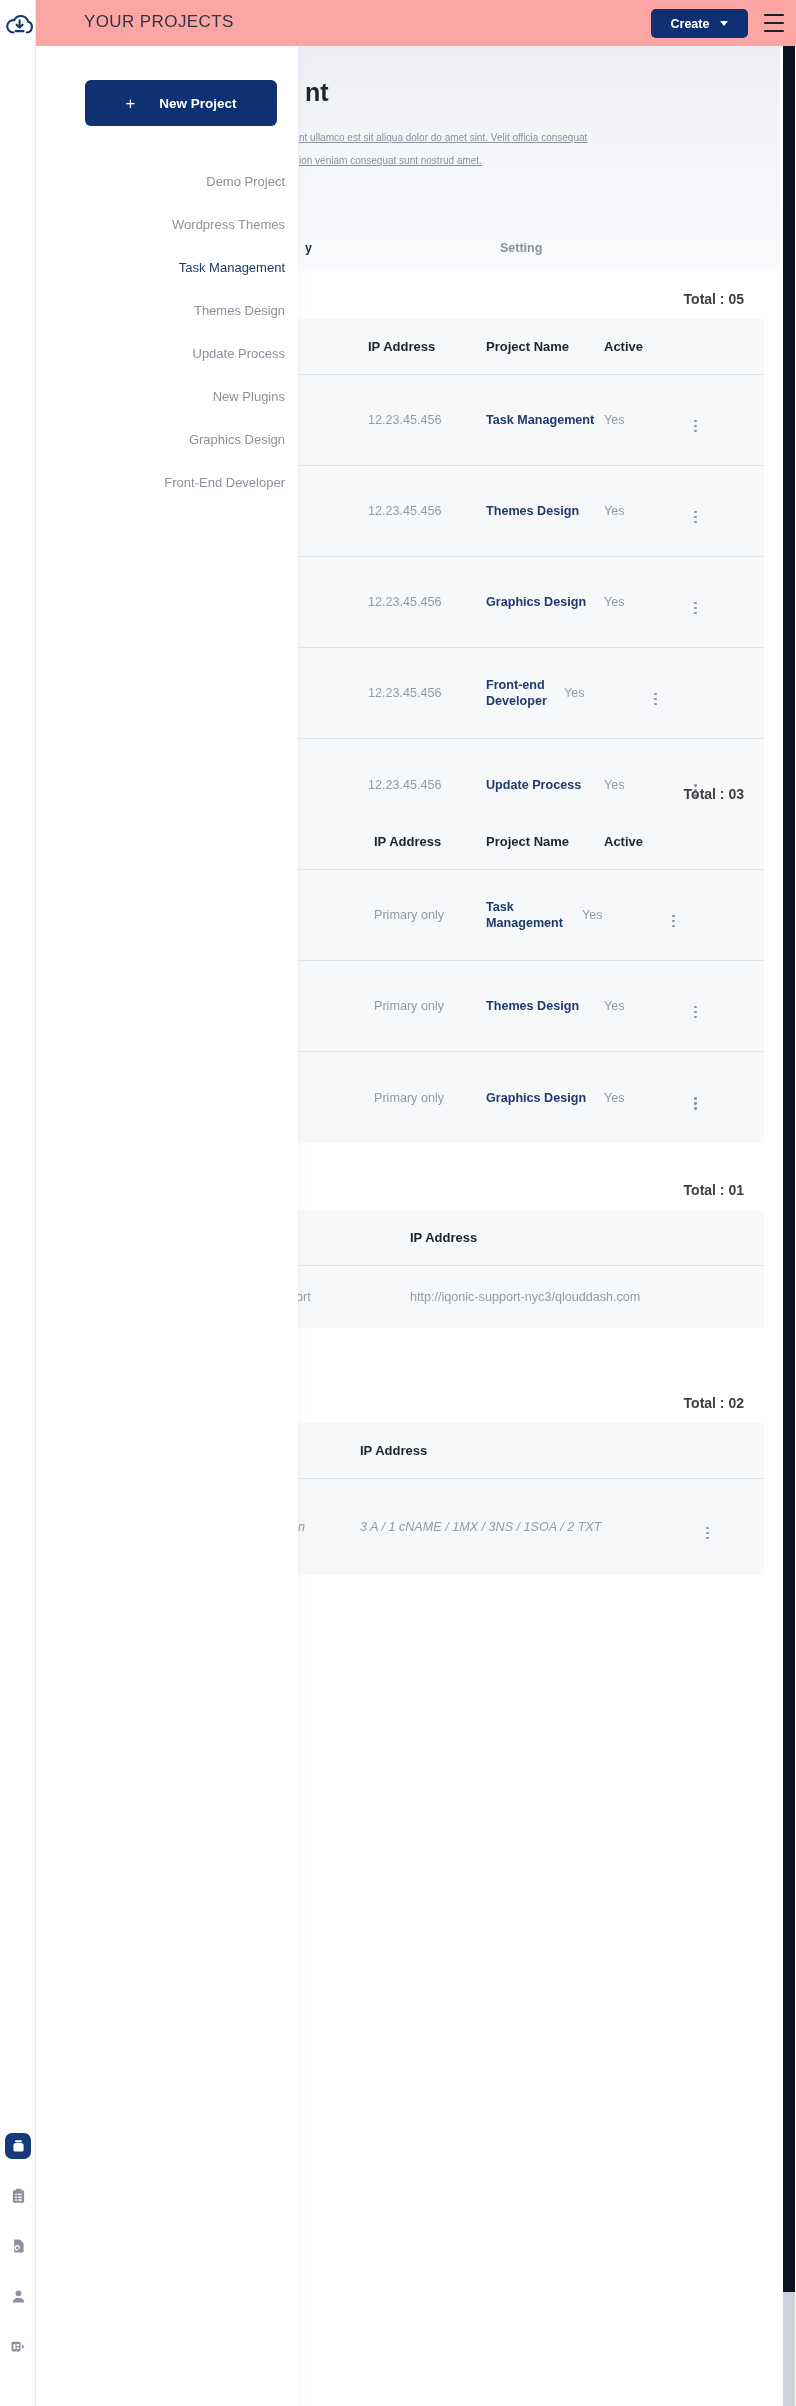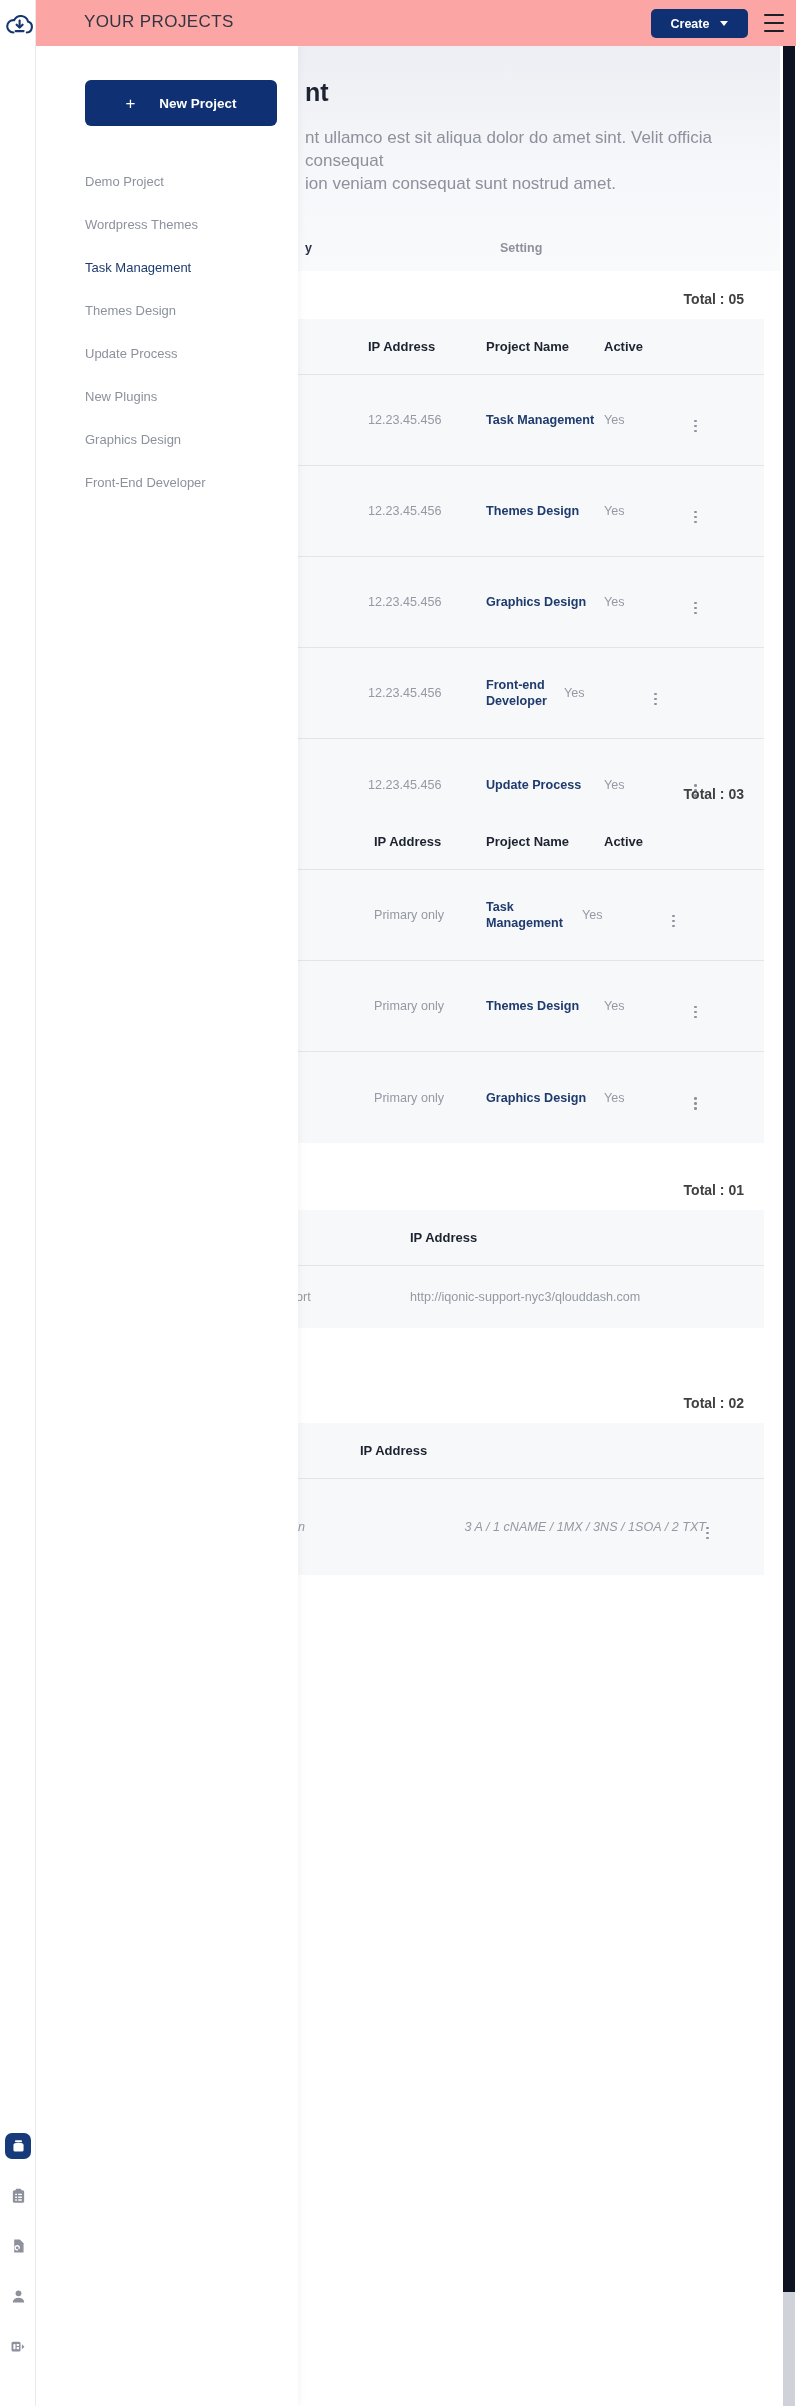--- a/index.html
+++ b/index.html
@@ -120,26 +120,27 @@
   .hero-title {
     position: absolute;
     left: 10px; top: 32px;
     font-size: 25px;
     font-weight: 700;
     color: #1d2330;
     white-space: nowrap;
   }
   .hero-sub {
     position: absolute;
-    left: 10px; top: 80px;
+    left: 4px; top: 80px;
     width: 470px;
-    font-size: 17px;
+    font-size: 10px;
     line-height: 23px;
     color: #8d919c;
     white-space: pre-line;
+    text-decoration: underline;
   }
   .hero-tab {
     position: absolute;
     left: 205px; top: 195px;
     font-size: 12.5px;
     font-weight: 700;
     color: #8d919c;
   }
   .hero-tab-partial {
     position: absolute;
@@ -226,20 +227,21 @@
     cursor: pointer;
   }
   .plus { font-size: 17px; font-weight: 400; line-height: 1; }
   .proj-list { position: absolute; left: 49px; top: 160px; width: 200px; }
   .proj-item {
     font-size: 13px;
     color: #8d919c;
     padding: 14px 0;
     cursor: pointer;
     white-space: nowrap;
+    text-align: right;
   }
   .proj-item.active { color: #1e3a6e; font-weight: 400; }
 
   
   .scrollbar-track {
     position: absolute;
     right: 0; top: 46px;
     width: 14px;
     height: 2360px;
     background: #ffffff;
@@ -487,21 +489,21 @@
 
     <div class="section" style="top:1349px;">
       <div class="total">Total : 02</div>
       <div class="card">
         <div class="thead one">
           <div class="c-left" style="width:78px;"></div>
           <div class="th">IP Address</div>
         </div>
         <div class="trow" style="min-height:96px;font-style:italic;">
           <div class="cell-mut c-left" style="width:78px;">sign</div>
-          <div class="cell-mut" style="flex:1;text-align:right;">3 A / 1 cNAME / 1MX / 3NS / 1SOA / 2 TXT</div>
+          <div class="cell-mut" style="flex:1;">3 A / 1 cNAME / 1MX / 3NS / 1SOA / 2 TXT</div>
           <div class="c-menu" style="width:58px;"><span class="kebab">
                 <i></i>
                 <i></i>
                 <i></i>
               </span></div>
         </div>
       </div>
     </div>
 
   </div>

